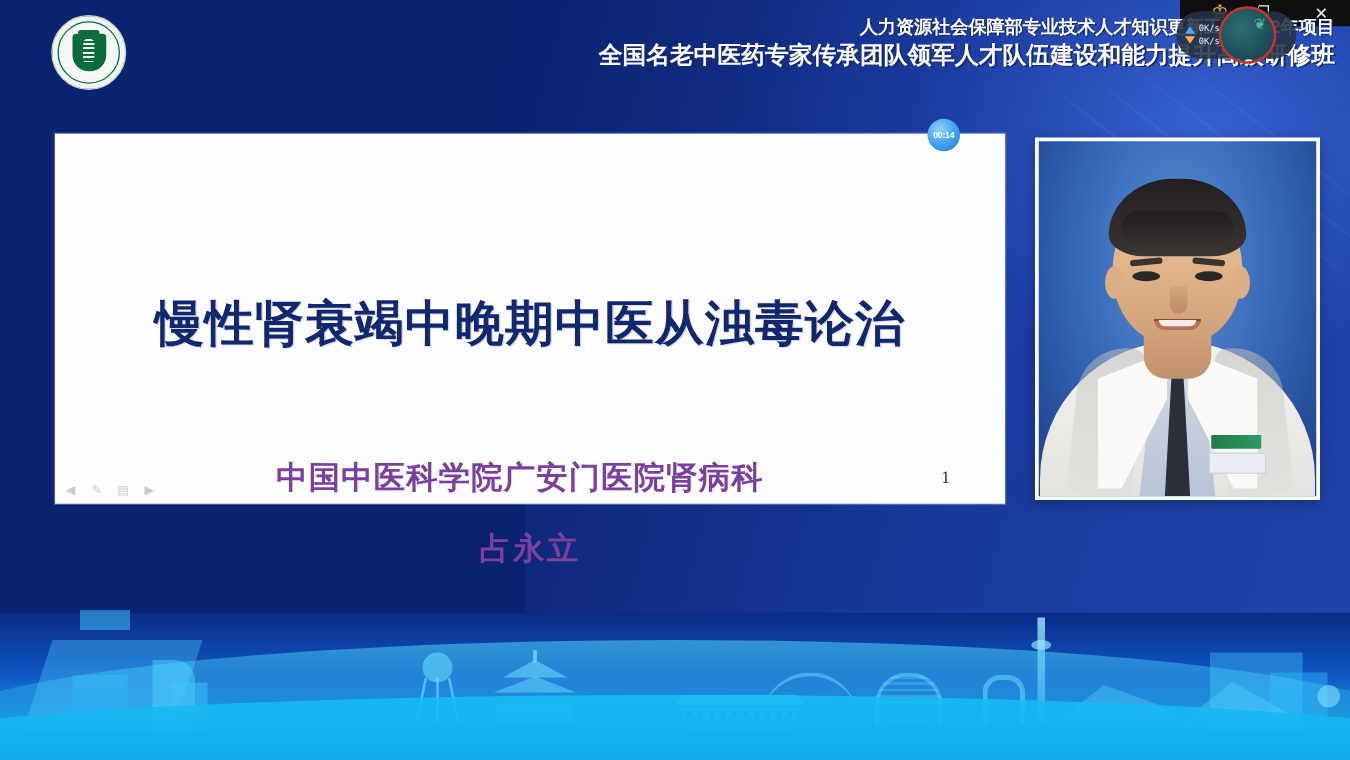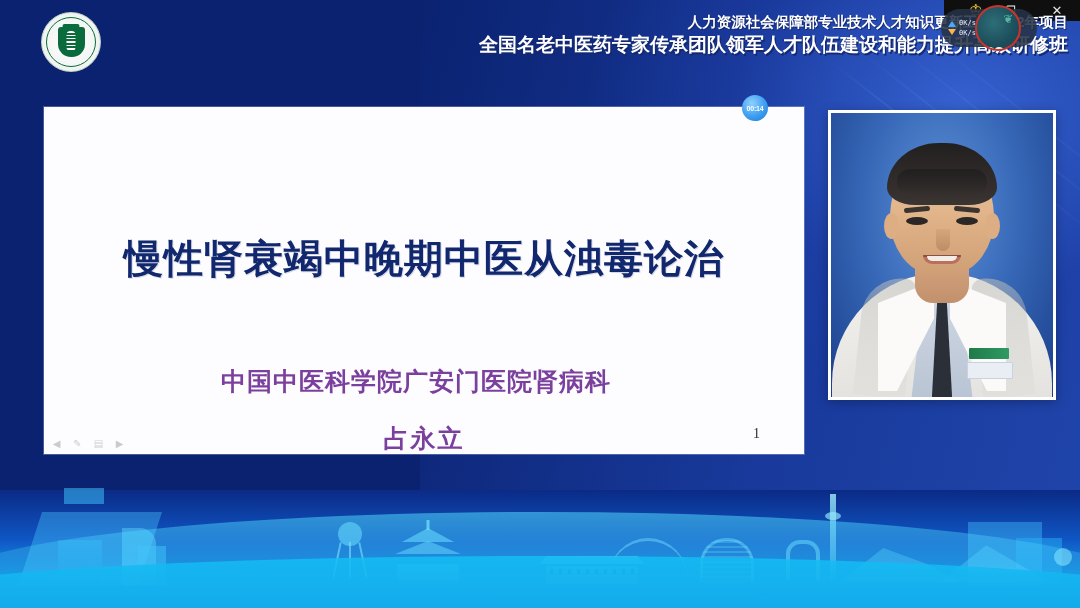--- a/index.html
+++ b/index.html
@@ -163,21 +163,21 @@
   .hdr-line2 {
     font-size: 19px; font-weight: bold; color: #ffffff;
     letter-spacing: 0px; line-height: 26px;
     text-shadow: 1.5px 1.5px 0 rgba(20,40,110,.95), -1px 0 0 rgba(20,40,110,.6);
     white-space: nowrap;
   }
 
   
   .slide {
     position: absolute; left: 44px; top: 107px;
-    width: 760px; height: 347px;
+    width: 760px; height: 296px;
     background: #fdfcff;
     box-shadow: 0 0 0 1px rgba(255,255,255,.25);
     z-index: 15;
   }
   .slide-title {
     position: absolute; left: 0; right: 0; top: 125px;
     text-align: center;
     font-size: 39px; font-weight: bold;
     color: #11276e;
     letter-spacing: 1px;

